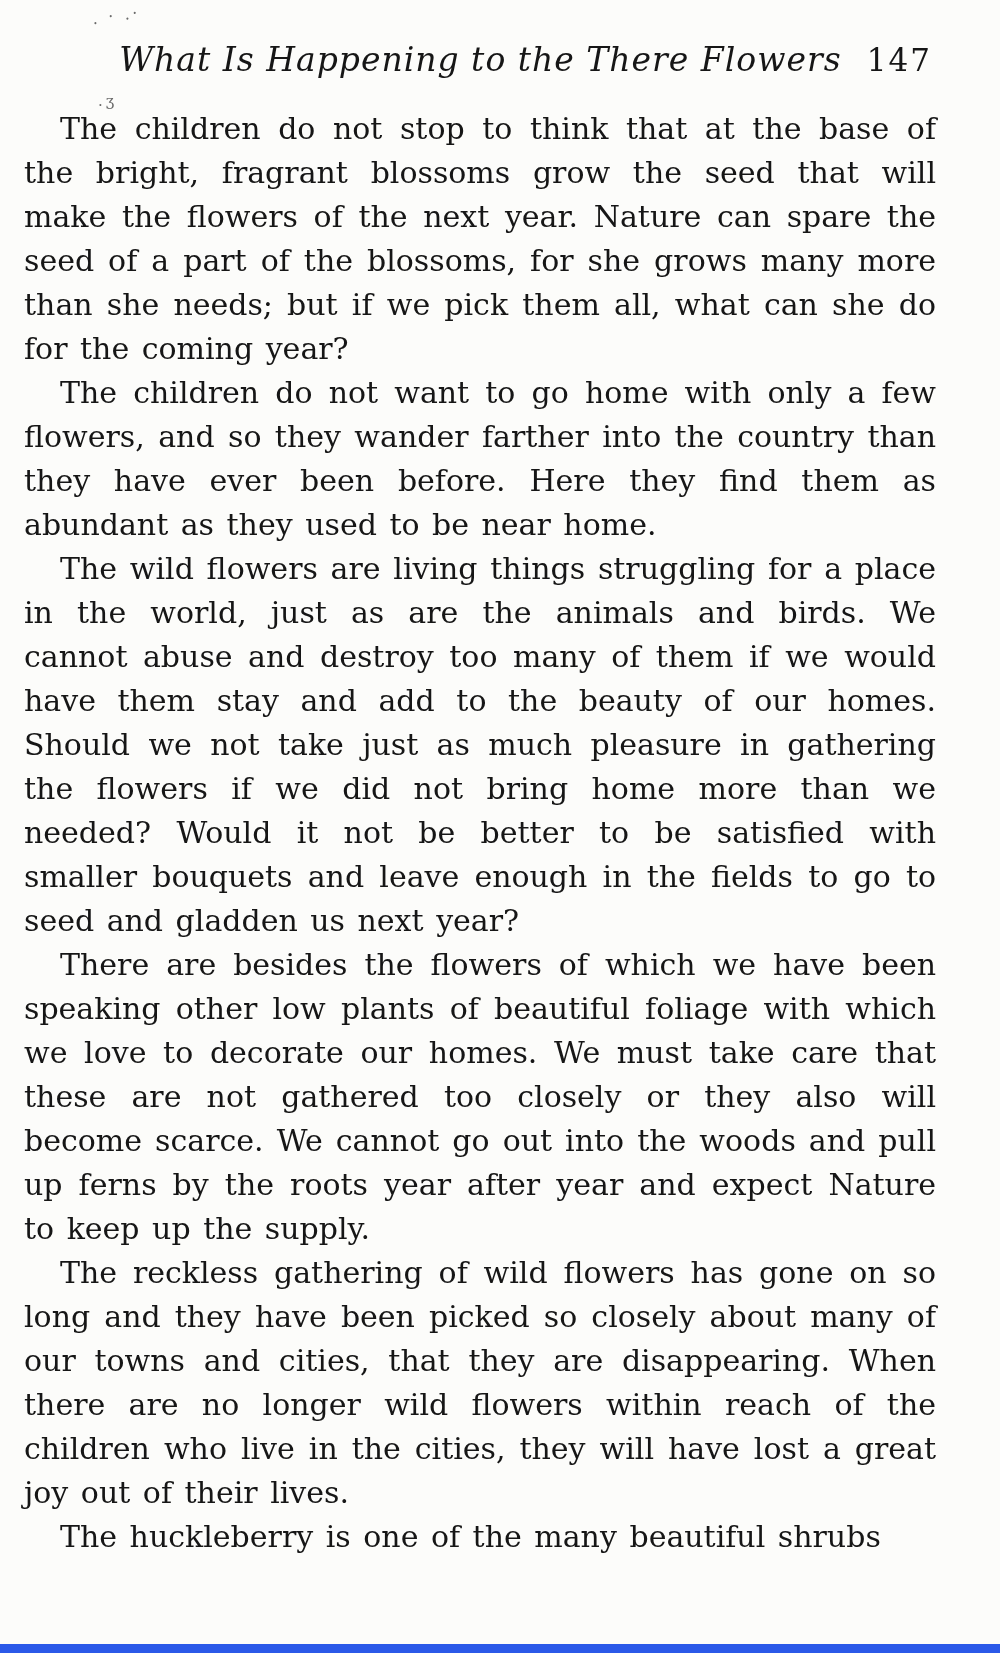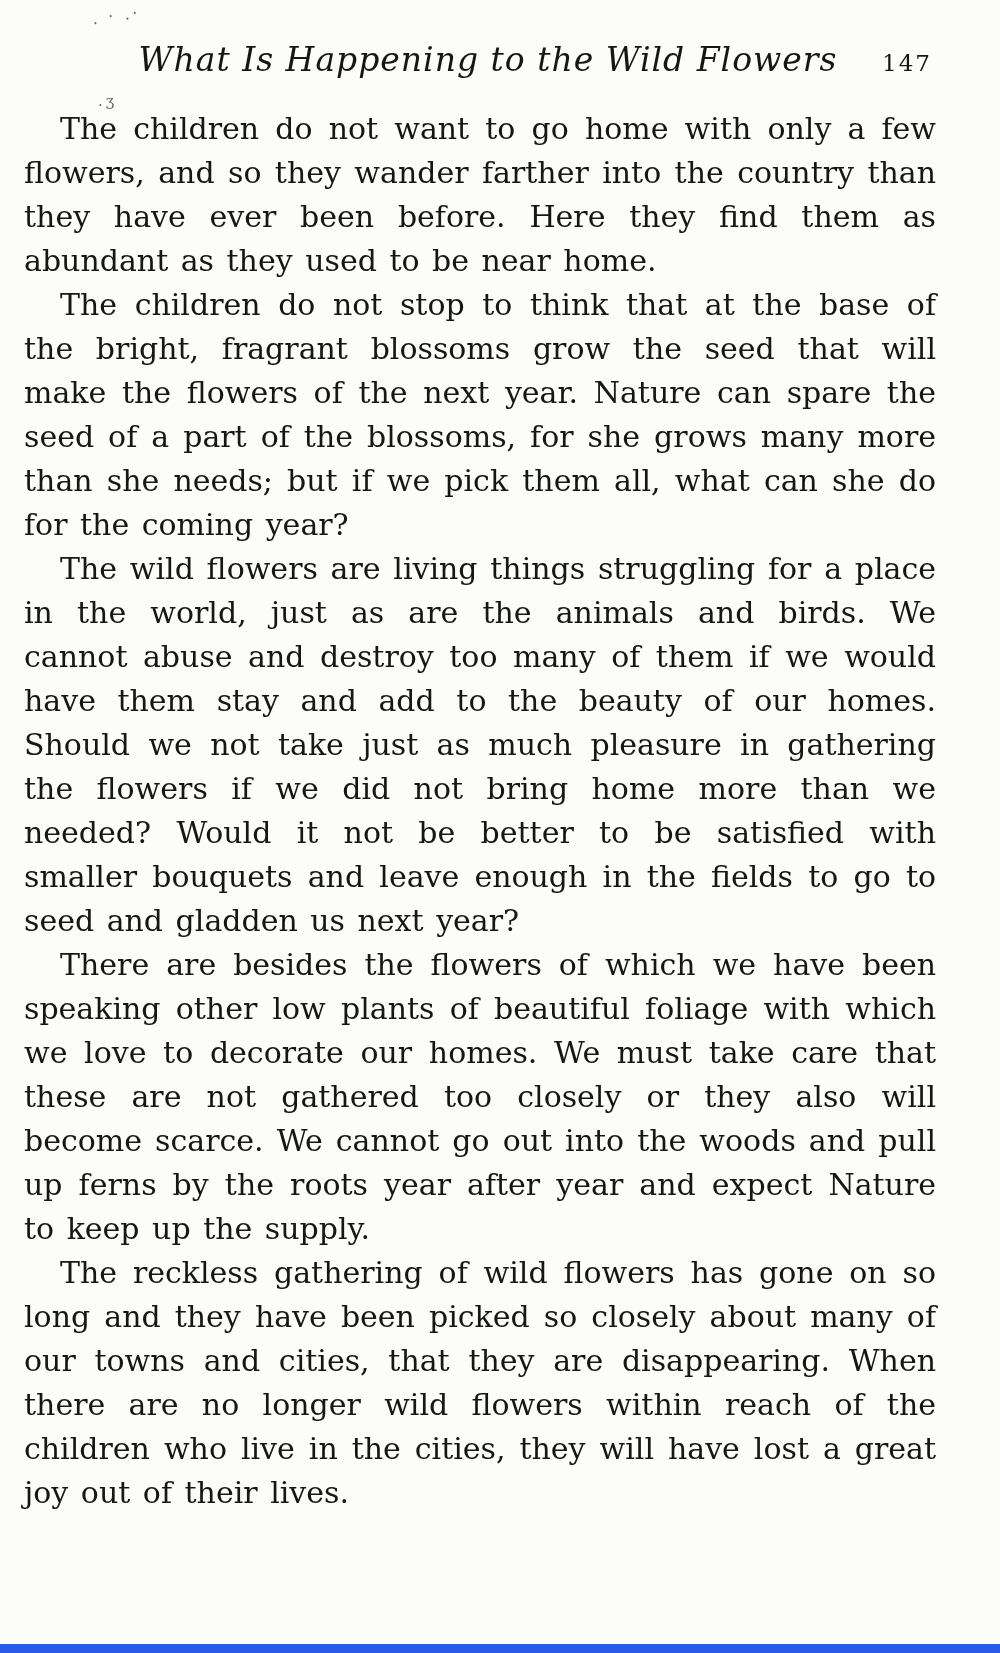--- a/index.html
+++ b/index.html
@@ -29,21 +29,21 @@
   }
   .running-title {
     flex: 1;
     text-align: center;
     font-style: italic;
     font-size: 33px;
     letter-spacing: 1px;
     padding-left: 70px;
   }
   .page-number {
-    font-size: 23px;
+    font-size: 31px;
     letter-spacing: 2px;
     padding-right: 4px;
   }
   .body-text p {
     margin: 0;
     font-size: 30px;
     line-height: 44px;
     text-align: justify;
     text-indent: 36px;
     word-spacing: 3px;
@@ -74,29 +74,30 @@
   }
 </style>
 </head>
 <body>
 
 <div class="page">
 
   <span class="scan-artifact artifact-top">. · .·</span>
 
   <div class="running-head">
-    <span class="running-title">What Is Happening to the Wild Flowers</span>
+    <span class="running-title">What Is Happening to the There Flowers</span>
     <span class="page-number">147</span>
   </div>
 
   <span class="scan-artifact artifact-margin">.ʒ</span>
 
   <div class="body-text">
+    <p>The children do not stop to think that at the base of the bright, fragrant blossoms grow the seed that will make the flowers of the next year.  Nature can spare the seed of a part of the blossoms, for she grows many more than she needs; but if we pick them all, what can she do for the coming year?</p>
     <p>The children do not want to go home with only a few flowers, and so they wander farther into the country than they have ever been before.  Here they find them as abundant as they used to be near home.</p>
-    <p>The children do not stop to think that at the base of the bright, fragrant blossoms grow the seed that will make the flowers of the next year.  Nature can spare the seed of a part of the blossoms, for she grows many more than she needs; but if we pick them all, what can she do for the coming year?</p>
     <p>The wild flowers are living things struggling for a place in the world, just as are the animals and birds.  We cannot abuse and destroy too many of them if we would have them stay and add to the beauty of our homes.  Should we not take just as much pleasure in gathering the flowers if we did not bring home more than we needed?  Would it not be better to be satisfied with smaller bouquets and leave enough in the fields to go to seed and gladden us next year?</p>
     <p>There are besides the flowers of which we have been speaking other low plants of beautiful foliage with which we love to decorate our homes.  We must take care that these are not gathered too closely or they also will become scarce.  We cannot go out into the woods and pull up ferns by the roots year after year and expect Nature to keep up the supply.</p>
     <p>The reckless gathering of wild flowers has gone on so long and they have been picked so closely about many of our towns and cities, that they are disappearing.  When there are no longer wild flowers within reach of the children who live in the cities, they will have lost a great joy out of their lives.</p>
+    <p>The huckleberry is one of the many beautiful shrubs</p>
   </div>
 
 </div>
 
 <div class="bottom-bar" style="background-color: rgb(43, 89, 232);"></div>
 
 </body></html>

